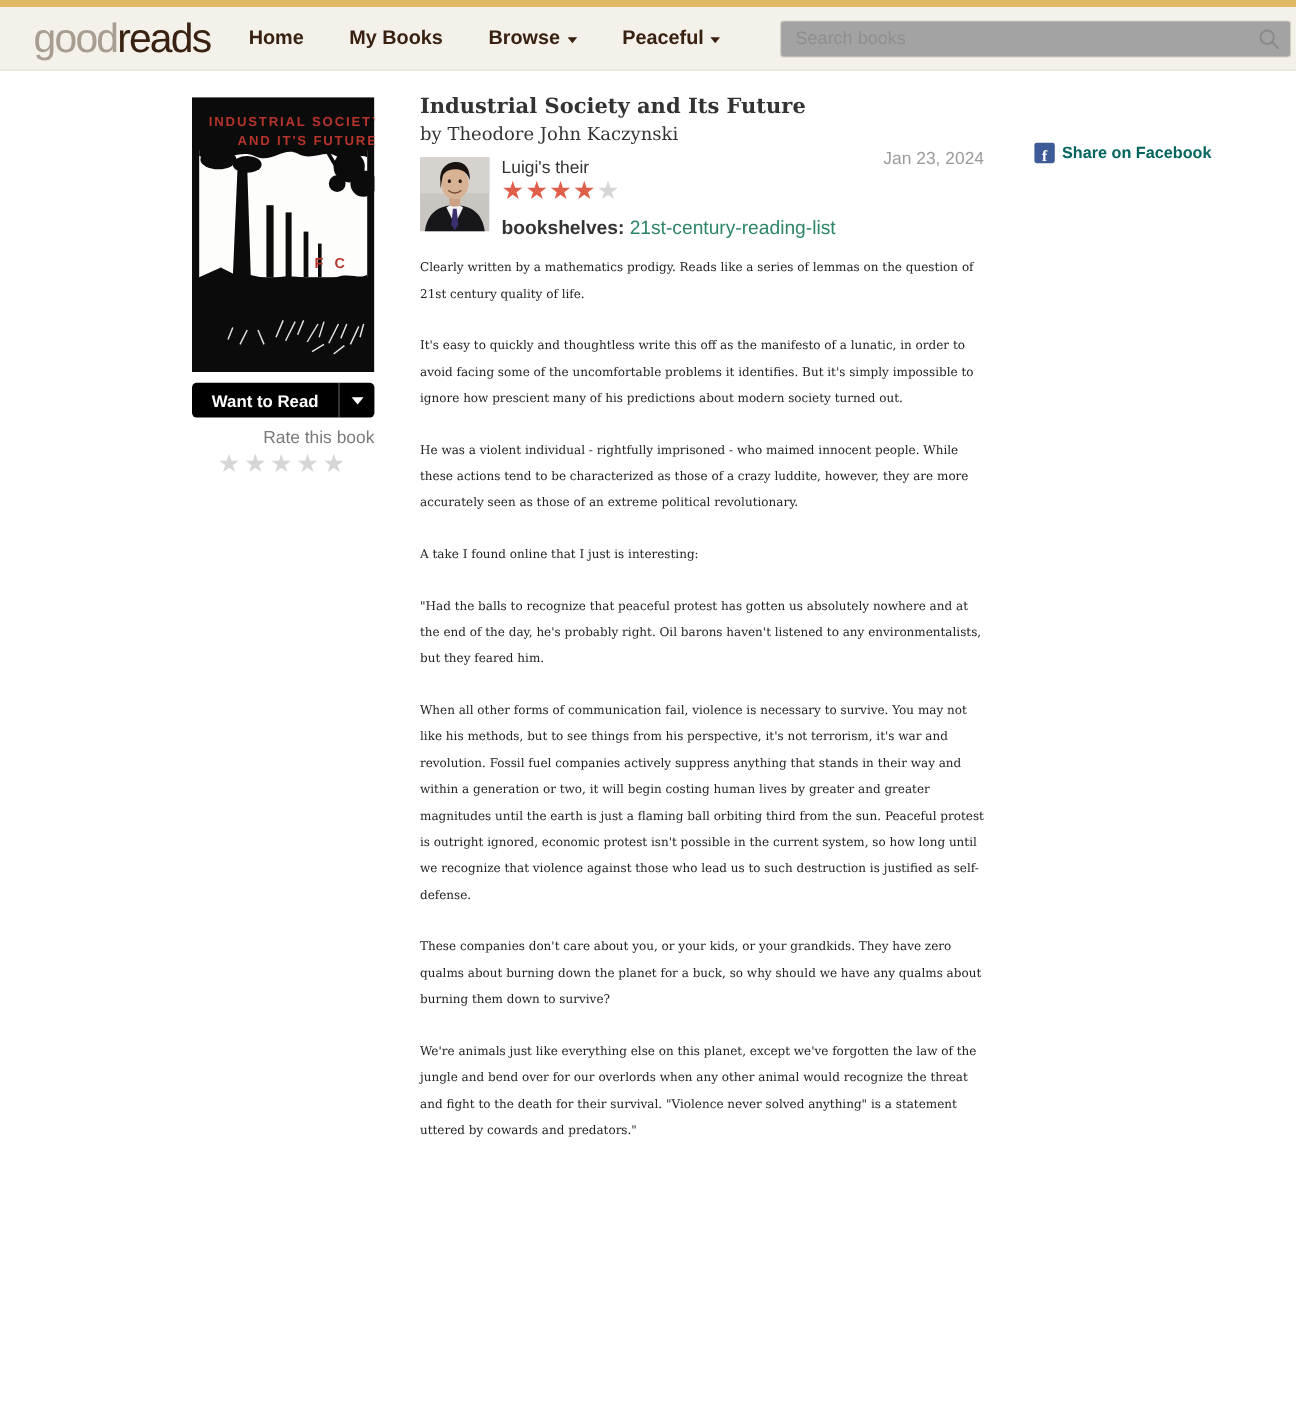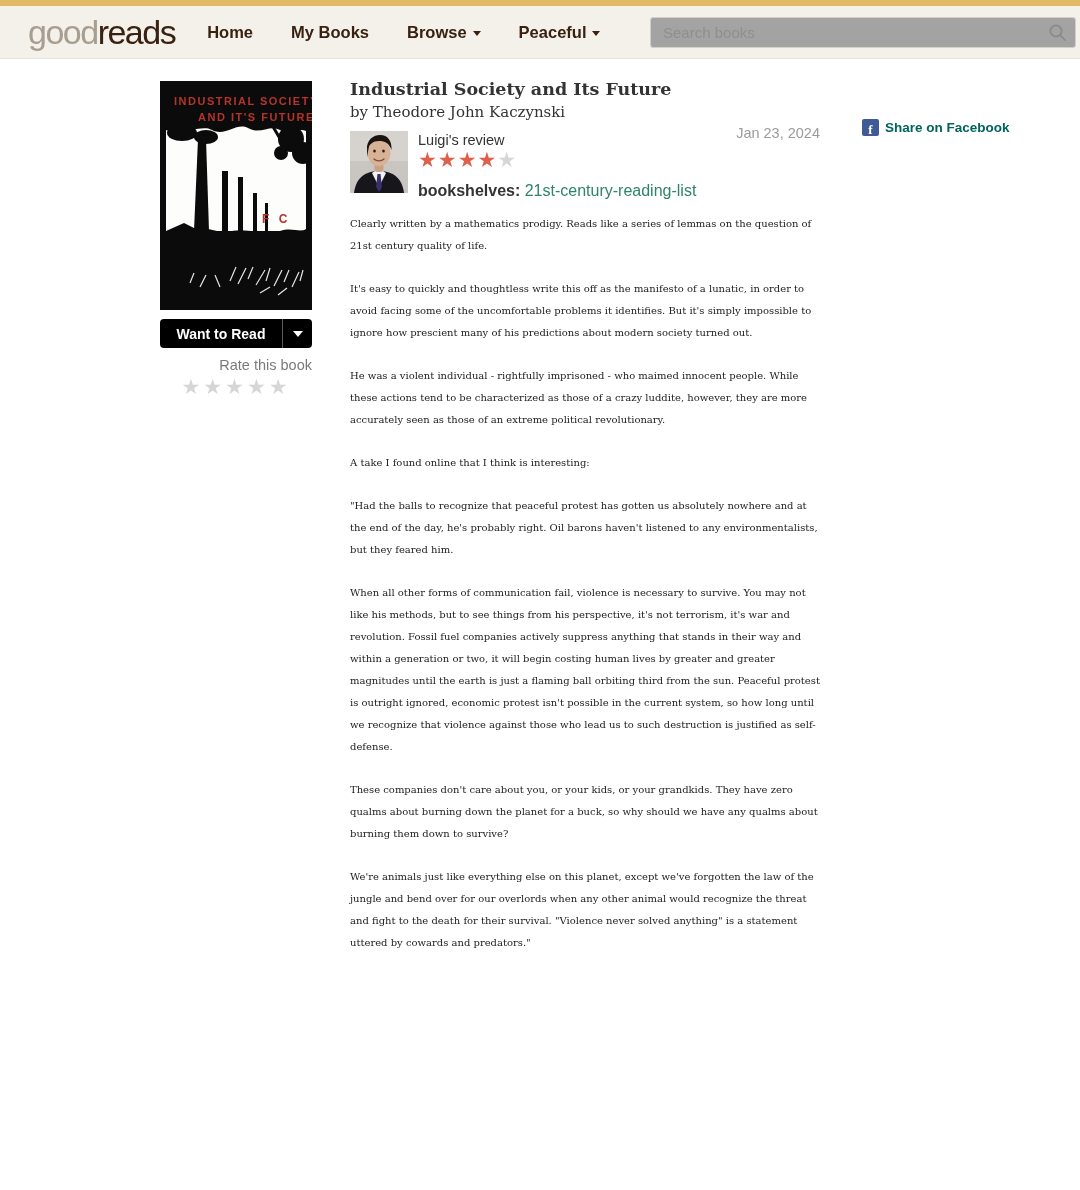--- a/index.html
+++ b/index.html
@@ -187,36 +187,36 @@
 
         <path d="M17,20 C16,8 24,4 30,4 C38,4 42,10 41.5,19 C39,12 35,10 29,10 C23,10 19,13 17,20 Z" fill="#1c1410"></path>
         <path d="M17,20 C17,15 18,12 20,10 L17,26 Z" fill="#1c1410"></path>
 
         <path d="M24,28 C26.5,30.5 31.5,30.5 34,28" stroke="#7c4f37" stroke-width="1.3" fill="none" stroke-linecap="round"></path>
         <ellipse cx="24.5" cy="20" rx="1.3" ry="1.6" fill="#2a1b12"></ellipse>
         <ellipse cx="33.5" cy="20" rx="1.3" ry="1.6" fill="#2a1b12"></ellipse>
       </svg>
 
       <div class="head-info">
-        <div class="reviewer">Luigi's review</div>
+        <div class="reviewer">Luigi's their</div>
         <div class="review-stars"><span class="star star-filled">★</span><span class="star star-filled">★</span><span class="star star-filled">★</span><span class="star star-filled">★</span><span class="star star-empty">★</span></div>
         <div class="shelves">
           <span class="shelves-label">bookshelves:</span>
           <span class="shelf-link">21st-century-reading-list</span>
         </div>
       </div>
 
       <div class="review-date">Jan 23, 2024</div>
     </div>
 
     <div class="review-body">
       <p>Clearly written by a mathematics prodigy. Reads like a series of lemmas on the question of 21st century quality of life.</p>
       <p>It's easy to quickly and thoughtless write this off as the manifesto of a lunatic, in order to avoid facing some of the uncomfortable problems it identifies. But it's simply impossible to ignore how prescient many of his predictions about modern society turned out.</p>
       <p>He was a violent individual - rightfully imprisoned - who maimed innocent people. While these actions tend to be characterized as those of a crazy luddite, however, they are more accurately seen as those of an extreme political revolutionary.</p>
-      <p>A take I found online that I think is interesting:</p>
+      <p>A take I found online that I just is interesting:</p>
       <p>"Had the balls to recognize that peaceful protest has gotten us absolutely nowhere and at the end of the day, he's probably right. Oil barons haven't listened to any environmentalists, but they feared him.</p>
       <p>When all other forms of communication fail, violence is necessary to survive. You may not like his methods, but to see things from his perspective, it's not terrorism, it's war and revolution. Fossil fuel companies actively suppress anything that stands in their way and within a generation or two, it will begin costing human lives by greater and greater magnitudes until the earth is just a flaming ball orbiting third from the sun. Peaceful protest is outright ignored, economic protest isn't possible in the current system, so how long until we recognize that violence against those who lead us to such destruction is justified as self-defense.</p>
       <p>These companies don't care about you, or your kids, or your grandkids. They have zero qualms about burning down the planet for a buck, so why should we have any qualms about burning them down to survive?</p>
       <p>We're animals just like everything else on this planet, except we've forgotten the law of the jungle and bend over for our overlords when any other animal would recognize the threat and fight to the death for their survival. "Violence never solved anything" is a statement uttered by cowards and predators."</p>
     </div>
   </div>
 
   <div class="right-col">
     <div class="fb-share">
       <span class="fb-icon">f</span>

